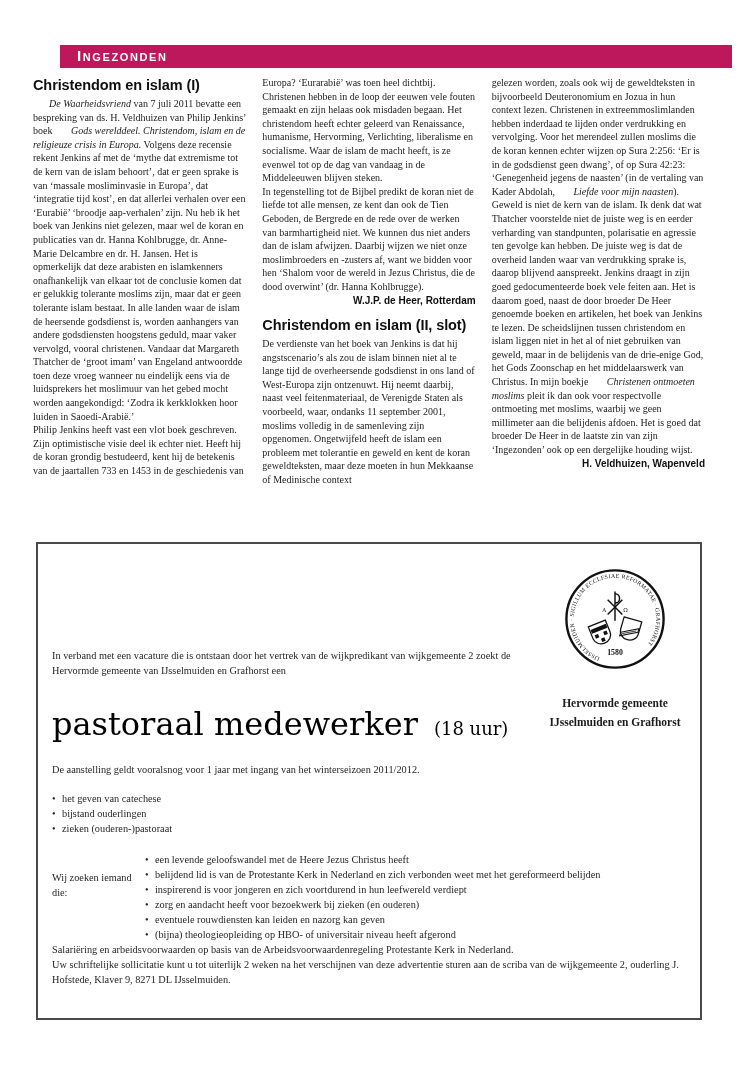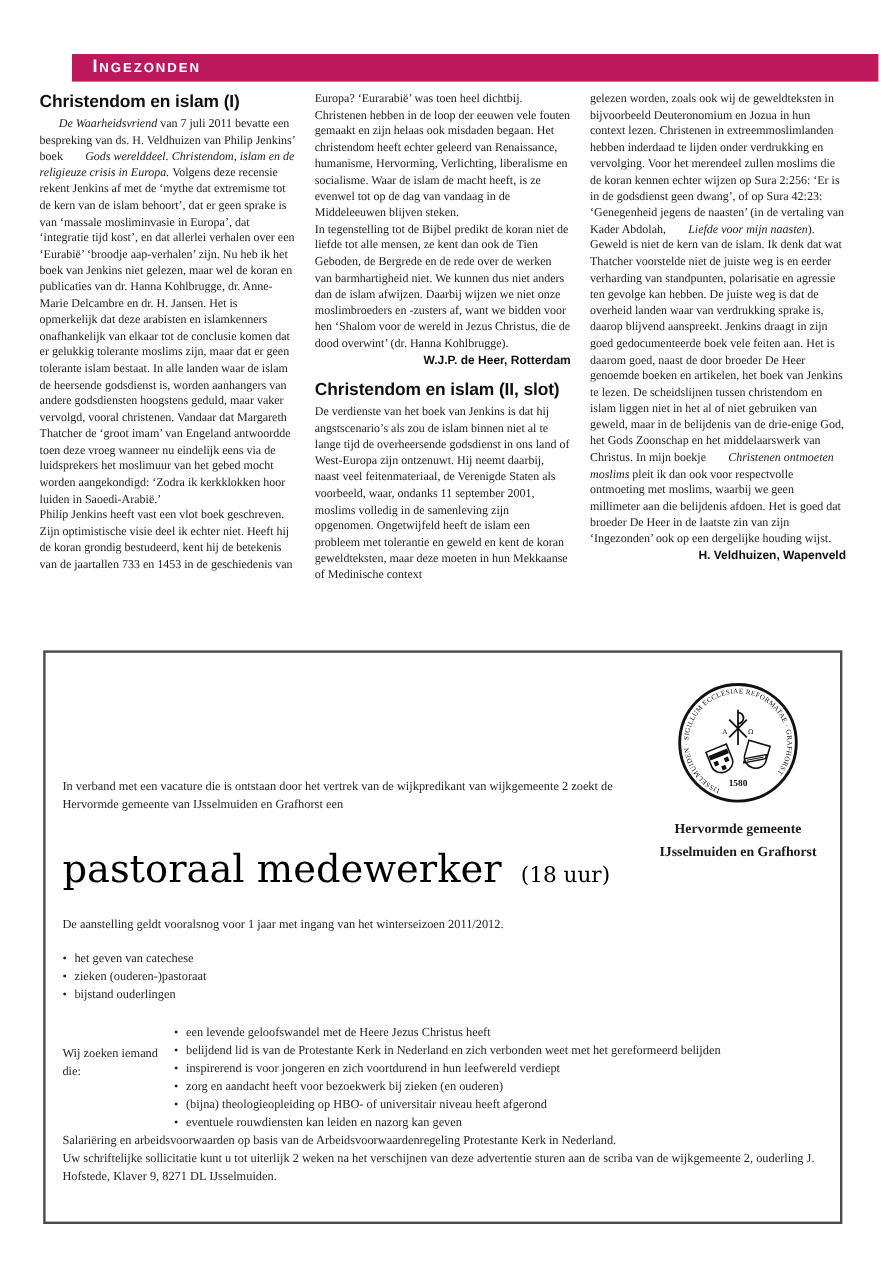--- a/index.html
+++ b/index.html
@@ -63,21 +63,21 @@
   ul.bullets { margin:0; padding:0; list-style:none; flex:1 1 auto; }
   ul.bullets li { padding-left:10px; position:relative; }
   ul.bullets li::before { content:"\2022"; position:absolute; left:0; top:0; }
   .salary { margin-top:18px; }
   .contact { margin-top:10px; }
   .application { margin-top:0; }
 
   
   .seal-wrap { position:absolute; left:497px; top:20px; width:160px; text-align:center; }
   .seal-wrap svg { display:block; margin:0 auto; }
-  .org { font-weight:700; font-size:11.5px; line-height:19px; color:#1b1b1b; margin-top:8px; }
+  .org { font-weight:700; font-size:11.5px; line-height:19px; color:#1b1b1b; margin-top:20px; }
   .seal-ring-text {
     font-family:"Liberation Serif", serif; font-size:6.4px; letter-spacing:0.35px;
     fill:#111;
   }
   .seal-year { font-family:"Liberation Serif", serif; font-size:8.5px; font-weight:700; fill:#111; }
   .seal-greek { font-family:"DejaVu Serif", serif; font-size:6px; fill:#111; }
 </style>
 </head>
 <body>
 
@@ -148,34 +148,34 @@
 
     <p class="intro">In verband met een vacature die is ontstaan door het vertrek van de wijkpredikant van wijkgemeente 2 zoekt de Hervormde gemeente van IJsselmuiden en Grafhorst een</p>
 
     <p class="headline"><span>pastoraal medewerker</span><span class="hours">(18 uur)</span></p>
 
     <p class="appointment">De aanstelling geldt vooralsnog voor 1 jaar met ingang van het winterseizoen 2011/2012.</p>
 
     <div class="row tasks">
       <ul class="bullets">
           <li>het geven van catechese</li>
+          <li>bijstand ouderlingen</li>
           <li>zieken (ouderen-)pastoraat</li>
-          <li>bijstand ouderlingen</li>
         </ul>
     </div>
 
     <div class="row profile">
       <span class="label">Wij zoeken iemand die:</span>
       <ul class="bullets">
           <li>een levende geloofswandel met de Heere Jezus Christus heeft</li>
           <li>belijdend lid is van de Protestante Kerk in Nederland en zich verbonden weet met het gereformeerd belijden</li>
           <li>inspirerend is voor jongeren en zich voortdurend in hun leefwereld verdiept</li>
           <li>zorg en aandacht heeft voor bezoekwerk bij zieken (en ouderen)</li>
+          <li>eventuele rouwdiensten kan leiden en nazorg kan geven</li>
           <li>(bijna) theologieopleiding op HBO- of universitair niveau heeft afgerond</li>
-          <li>eventuele rouwdiensten kan leiden en nazorg kan geven</li>
         </ul>
     </div>
 
     <p class="salary">Salariëring en arbeidsvoorwaarden op basis van de Arbeidsvoorwaardenregeling Protestante Kerk in Nederland.</p>
 
     <p class="application">Uw schriftelijke sollicitatie kunt u tot uiterlijk 2 weken na het verschijnen van deze advertentie sturen aan de scriba van de wijkgemeente 2, ouderling J. Hofstede, Klaver 9, 8271 DL IJsselmuiden.</p>
 
   </div>
 </div>
 

